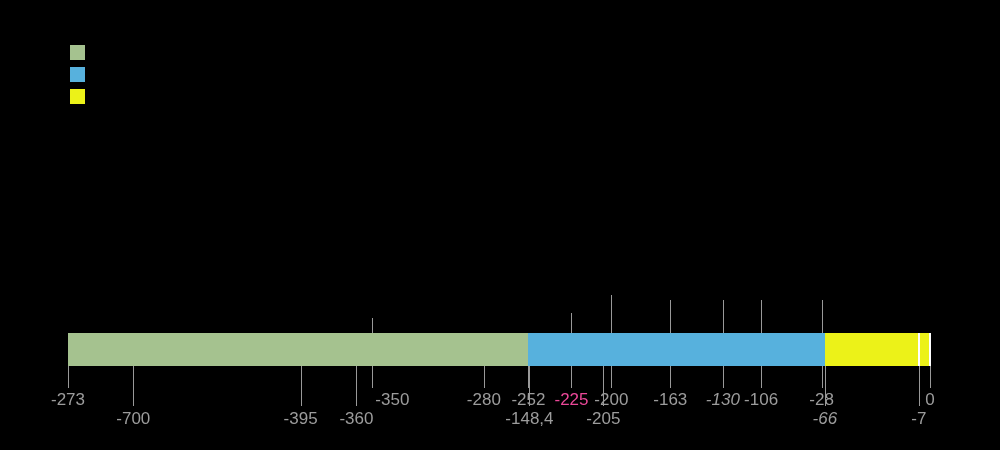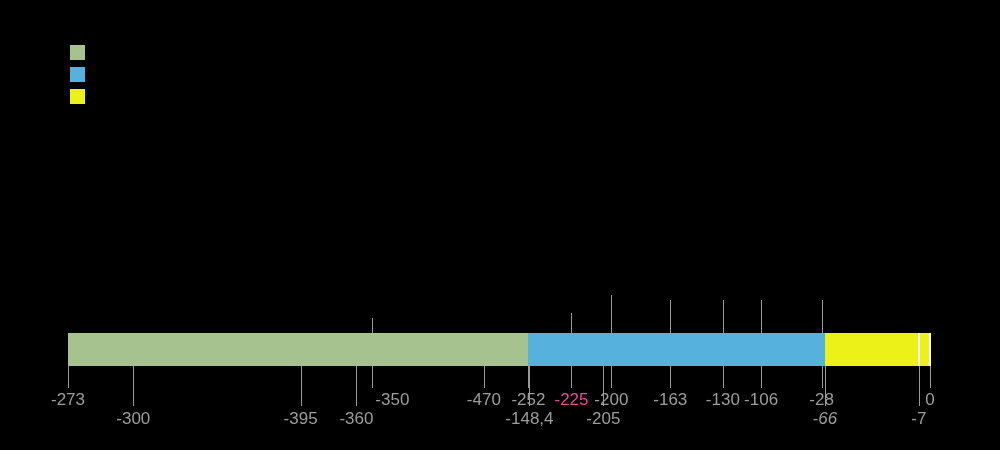--- a/index.html
+++ b/index.html
@@ -62,43 +62,43 @@
       <div class="tick" style="left: 372.329px; top: 318px; height: 15px; background: rgb(153, 153, 153);"></div>
       <div class="tick" style="left: 571.497px; top: 313px; height: 20px; background: rgb(153, 153, 153);"></div>
       <div class="tick" style="left: 611.331px; top: 295px; height: 38px; background: rgb(153, 153, 153);"></div>
       <div class="tick" style="left: 670.285px; top: 300px; height: 33px; background: rgb(153, 153, 153);"></div>
       <div class="tick" style="left: 722.865px; top: 300px; height: 33px; background: rgb(153, 153, 153);"></div>
       <div class="tick" style="left: 761.105px; top: 300px; height: 33px; background: rgb(153, 153, 153);"></div>
       <div class="tick" style="left: 821.652px; top: 300px; height: 33px; background: rgb(153, 153, 153);"></div>
       <div class="tick" style="left: 68px; top: 366px; height: 22px; background: rgb(153, 153, 153);"></div>
       <div class="axis-label" style="left: 68px; top: 391px; color: rgb(156, 156, 156);">-273</div>
       <div class="tick" style="left: 133.327px; top: 366px; height: 40px; background: rgb(153, 153, 153);"></div>
-      <div class="axis-label" style="left: 133.327px; top: 410px; color: rgb(156, 156, 156);">-300</div>
+      <div class="axis-label" style="left: 133.327px; top: 410px; color: rgb(156, 156, 156);">-700</div>
       <div class="tick" style="left: 300.628px; top: 366px; height: 40px; background: rgb(153, 153, 153);"></div>
       <div class="axis-label" style="left: 300.628px; top: 410px; color: rgb(156, 156, 156);">-395</div>
       <div class="tick" style="left: 356.396px; top: 366px; height: 40px; background: rgb(153, 153, 153);"></div>
       <div class="axis-label" style="left: 356.396px; top: 410px; color: rgb(156, 156, 156);">-360</div>
       <div class="tick" style="left: 372.329px; top: 366px; height: 22px; background: rgb(153, 153, 153);"></div>
       <div class="axis-label" style="left: 372.329px; top: 391px; color: rgb(156, 156, 156); margin-left: 20px;">-350</div>
       <div class="tick" style="left: 483.863px; top: 366px; height: 22px; background: rgb(153, 153, 153);"></div>
-      <div class="axis-label" style="left: 483.863px; top: 391px; color: rgb(156, 156, 156);">-470</div>
+      <div class="axis-label" style="left: 483.863px; top: 391px; color: rgb(156, 156, 156);">-280</div>
       <div class="tick" style="left: 528.477px; top: 366px; height: 22px; background: rgb(153, 153, 153);"></div>
       <div class="axis-label" style="left: 528.477px; top: 391px; color: rgb(156, 156, 156);">-252</div>
       <div class="tick" style="left: 529.433px; top: 366px; height: 40px; background: rgb(153, 153, 153);"></div>
       <div class="axis-label" style="left: 529.433px; top: 410px; color: rgb(156, 156, 156);">-148,4</div>
       <div class="tick" style="left: 571.497px; top: 366px; height: 22px; background: rgb(153, 153, 153);"></div>
       <div class="axis-label" style="left: 571.497px; top: 391px; color: #ec4899;">-225</div>
       <div class="tick" style="left: 603.364px; top: 366px; height: 40px; background: rgb(153, 153, 153);"></div>
       <div class="axis-label" style="left: 603.364px; top: 410px; color: rgb(156, 156, 156);">-205</div>
       <div class="tick" style="left: 611.331px; top: 366px; height: 22px; background: rgb(153, 153, 153);"></div>
       <div class="axis-label" style="left: 611.331px; top: 391px; color: rgb(156, 156, 156);">-200</div>
       <div class="tick" style="left: 670.285px; top: 366px; height: 22px; background: rgb(153, 153, 153);"></div>
       <div class="axis-label" style="left: 670.285px; top: 391px; color: rgb(156, 156, 156);">-163</div>
       <div class="tick" style="left: 722.865px; top: 366px; height: 22px; background: rgb(153, 153, 153);"></div>
-      <div class="axis-label" style="left: 722.865px; top: 391px; color: rgb(156, 156, 156);">-130</div>
+      <div class="axis-label" style="left: 722.865px; top: 391px; color: rgb(156, 156, 156); font-style: italic;">-130</div>
       <div class="tick" style="left: 761.105px; top: 366px; height: 22px; background: rgb(153, 153, 153);"></div>
       <div class="axis-label" style="left: 761.105px; top: 391px; color: rgb(156, 156, 156); text-align: center;">-106</div>
       <div class="tick" style="left: 821.652px; top: 366px; height: 22px; background: rgb(153, 153, 153);"></div>
       <div class="axis-label" style="left: 821.652px; top: 391px; color: rgb(156, 156, 156);">-28</div>
       <div class="tick" style="left: 824.839px; top: 366px; height: 40px; background: rgb(153, 153, 153);"></div>
       <div class="axis-label" style="left: 824.839px; top: 410px; color: rgb(156, 156, 156); font-style: italic;">-66</div>
       <div class="tick" style="left: 918.847px; top: 366px; height: 40px; background: rgb(153, 153, 153);"></div>
       <div class="axis-label" style="left: 918.847px; top: 410px; color: rgb(156, 156, 156);">-7</div>
       <div class="tick" style="left: 930px; top: 366px; height: 22px; background: rgb(153, 153, 153);"></div>
       <div class="axis-label" style="left: 930px; top: 391px; color: rgb(156, 156, 156);">0</div>

